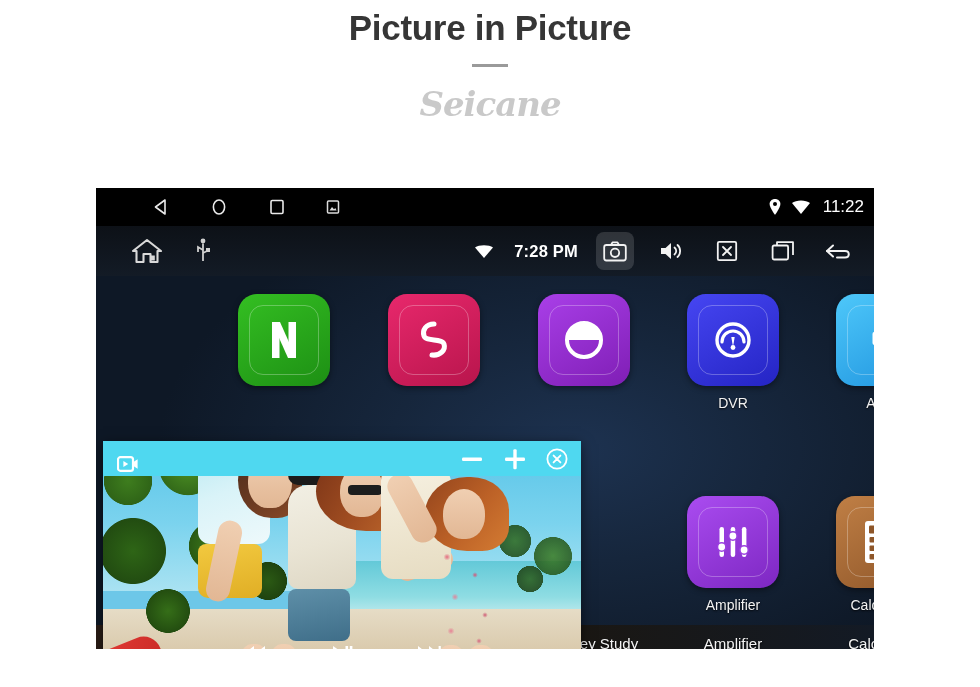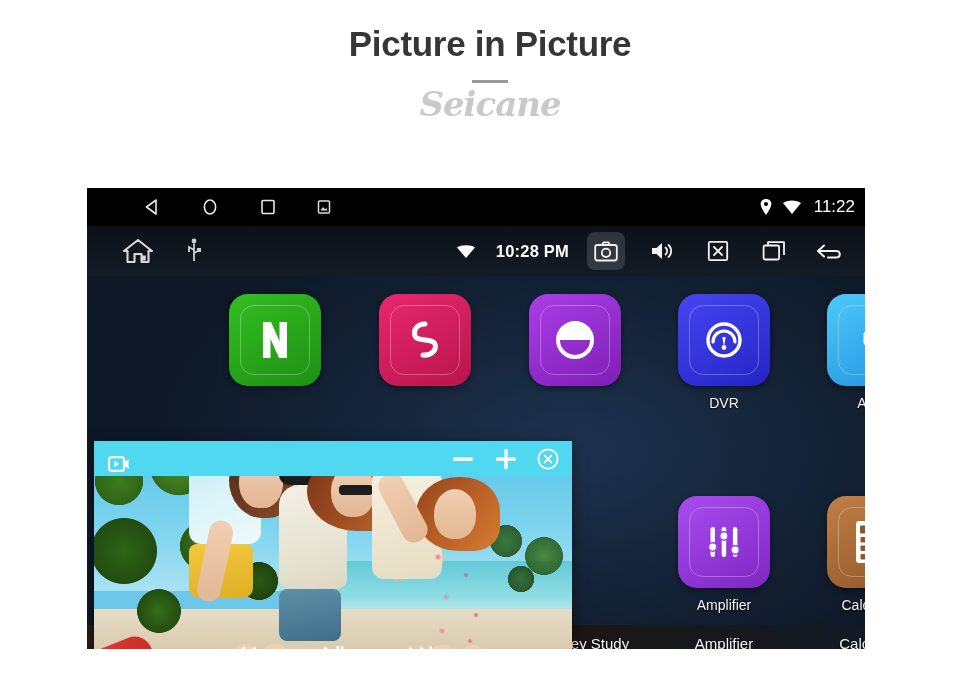--- a/index.html
+++ b/index.html
@@ -9,21 +9,21 @@
     height: 687px;
     background: #ffffff;
     font-family: "Liberation Sans", sans-serif;
     overflow: hidden;
     position: relative;
   }
 
   
   .header {
     width: 980px;
-    padding-top: 22px;
+    padding-top: 6px;
     text-align: center;
     position: relative;
   }
   .page-title {
     font-size: 35px;
     font-weight: bold;
     color: #363636;
     letter-spacing: -0.3px;
     line-height: 44px;
   }
@@ -57,21 +57,21 @@
   }
   .watermark.wm2 {
     top: 588px;
     font-size: 32px;
     color: rgba(235,235,235,0.42);
   }
 
   
   .device {
     position: absolute;
-    left: 87px;
+    left: 96px;
     top: 188px;
     width: 778px;
     height: 461px;
     overflow: hidden;
     background: #f97316;
   }
 
   
   .statusbar {
     height: 38px;
@@ -387,21 +387,21 @@
             <rect x="11" y="10" width="4" height="4" fill="#cfcfcf"></rect>
           </svg>
       </span>
     </div>
     <div class="tb-right">
       <span>
         <svg width="20" height="15" viewBox="0 0 20 15">
             <path d="M1 3.5 C5 0.4 15 0.4 19 3.5 L10 14 Z" fill="#ffffff"></path>
           </svg>
       </span>
-      <span class="tb-clock">10:28 PM</span>
+      <span class="tb-clock">7:28 PM</span>
 
       <span class="tb-btn active">
         <svg width="24" height="21" viewBox="0 0 24 21">
             <rect x="1.2" y="4" width="21.6" height="15.5" rx="2.2" fill="none" stroke="#f2f2f2" stroke-width="1.8"></rect>
             <path d="M8 4 L9.5 1.4 L14.5 1.4 L16 4" fill="none" stroke="#f2f2f2" stroke-width="1.8" stroke-linejoin="round"></path>
             <circle cx="12" cy="11.8" r="4.2" fill="none" stroke="#f2f2f2" stroke-width="1.8"></circle>
           </svg>
       </span>
       <span class="tb-btn">
         <svg width="24" height="22" viewBox="0 0 24 22">

